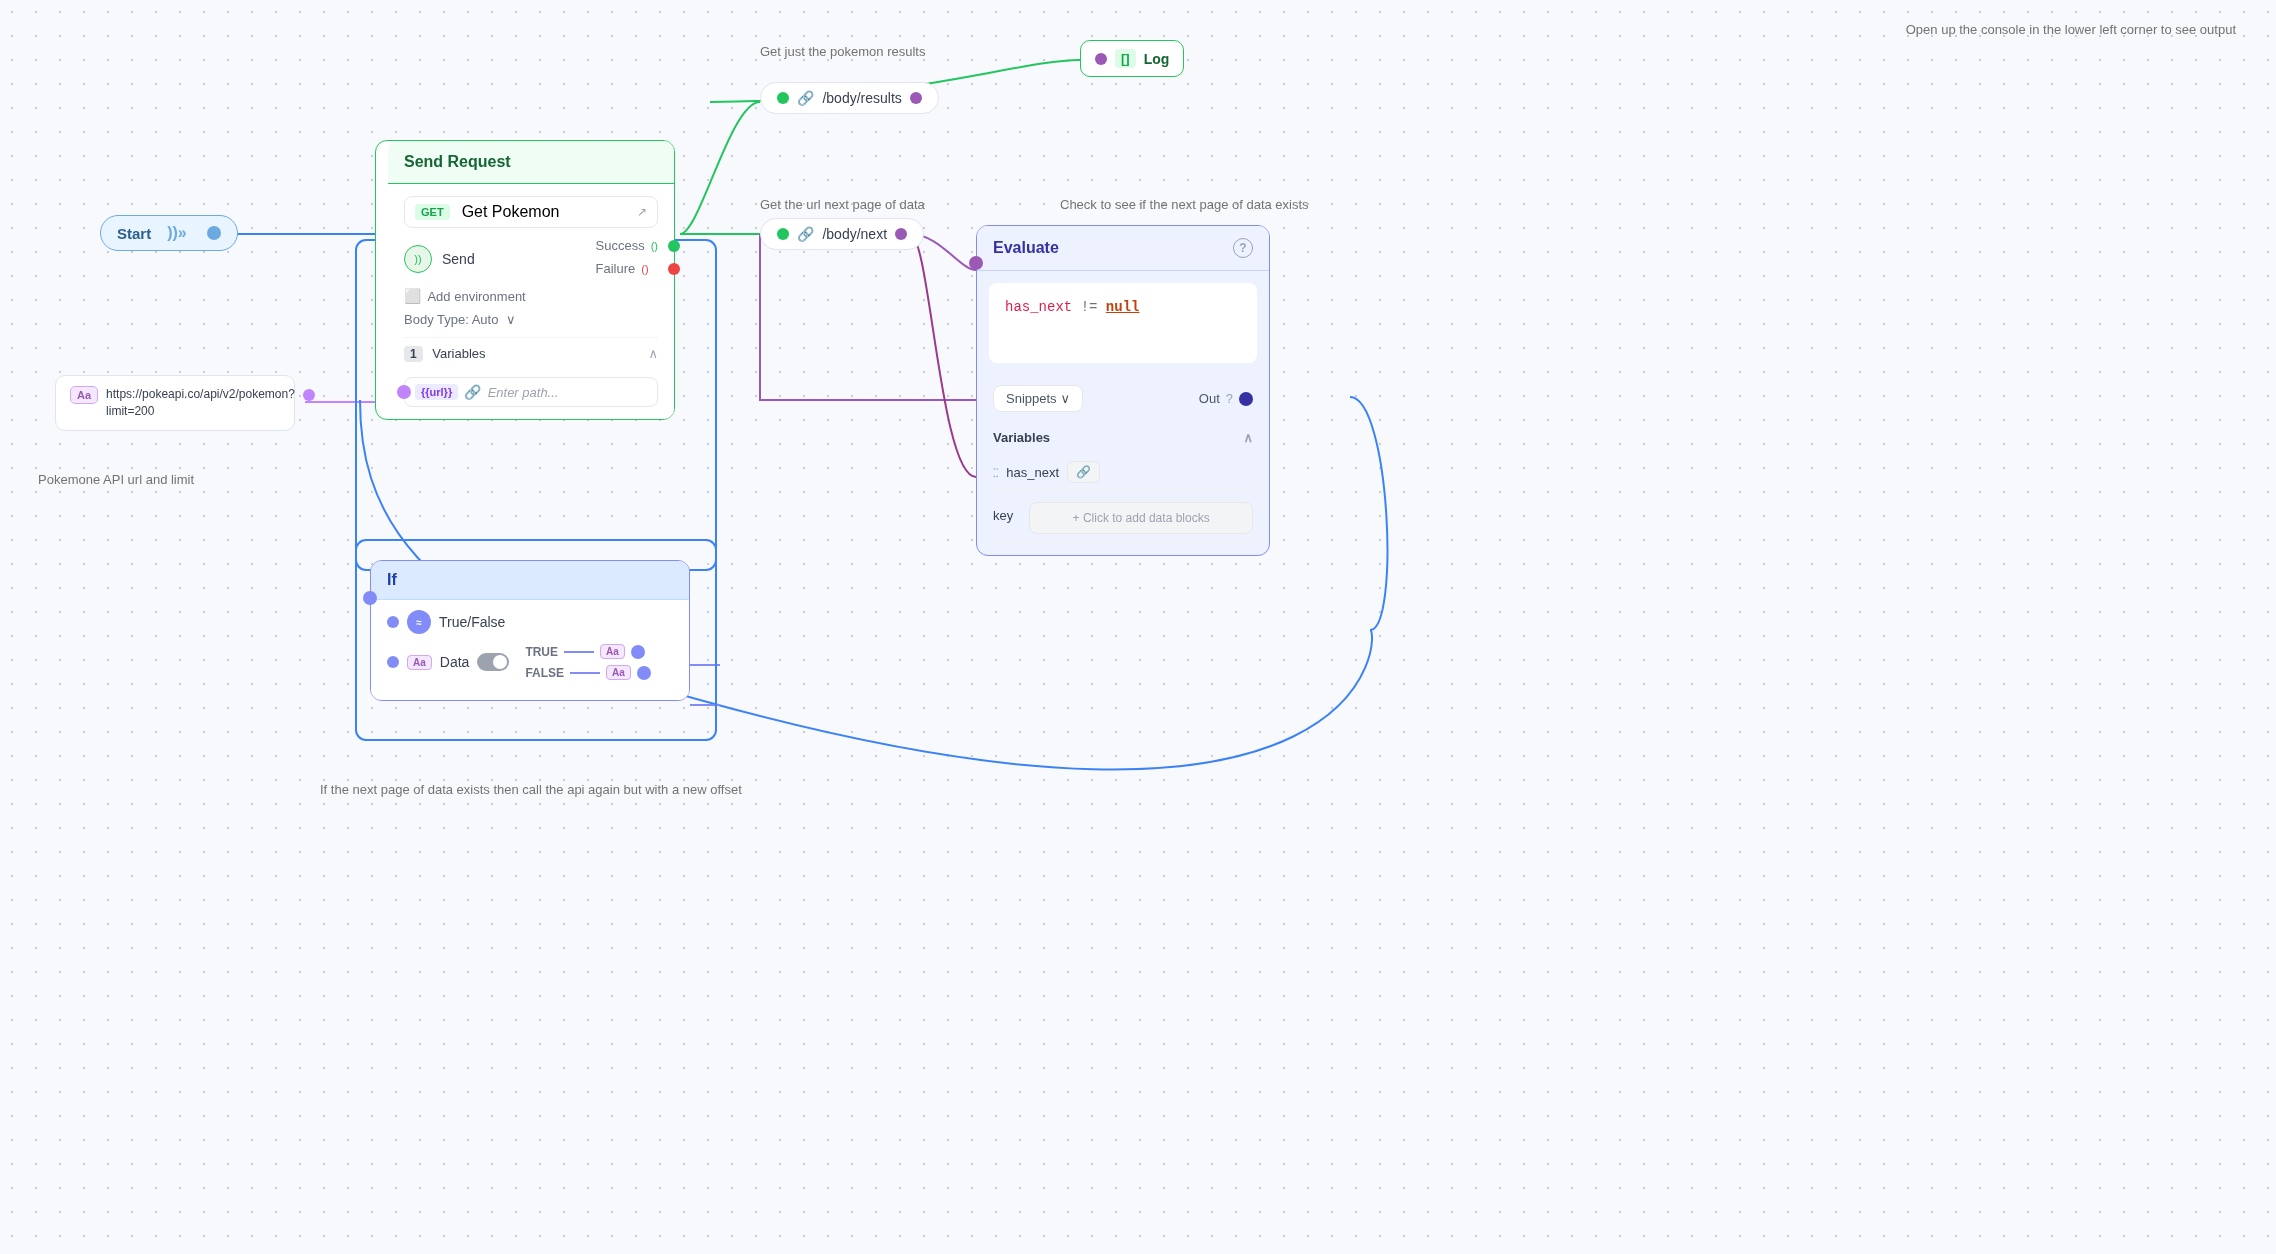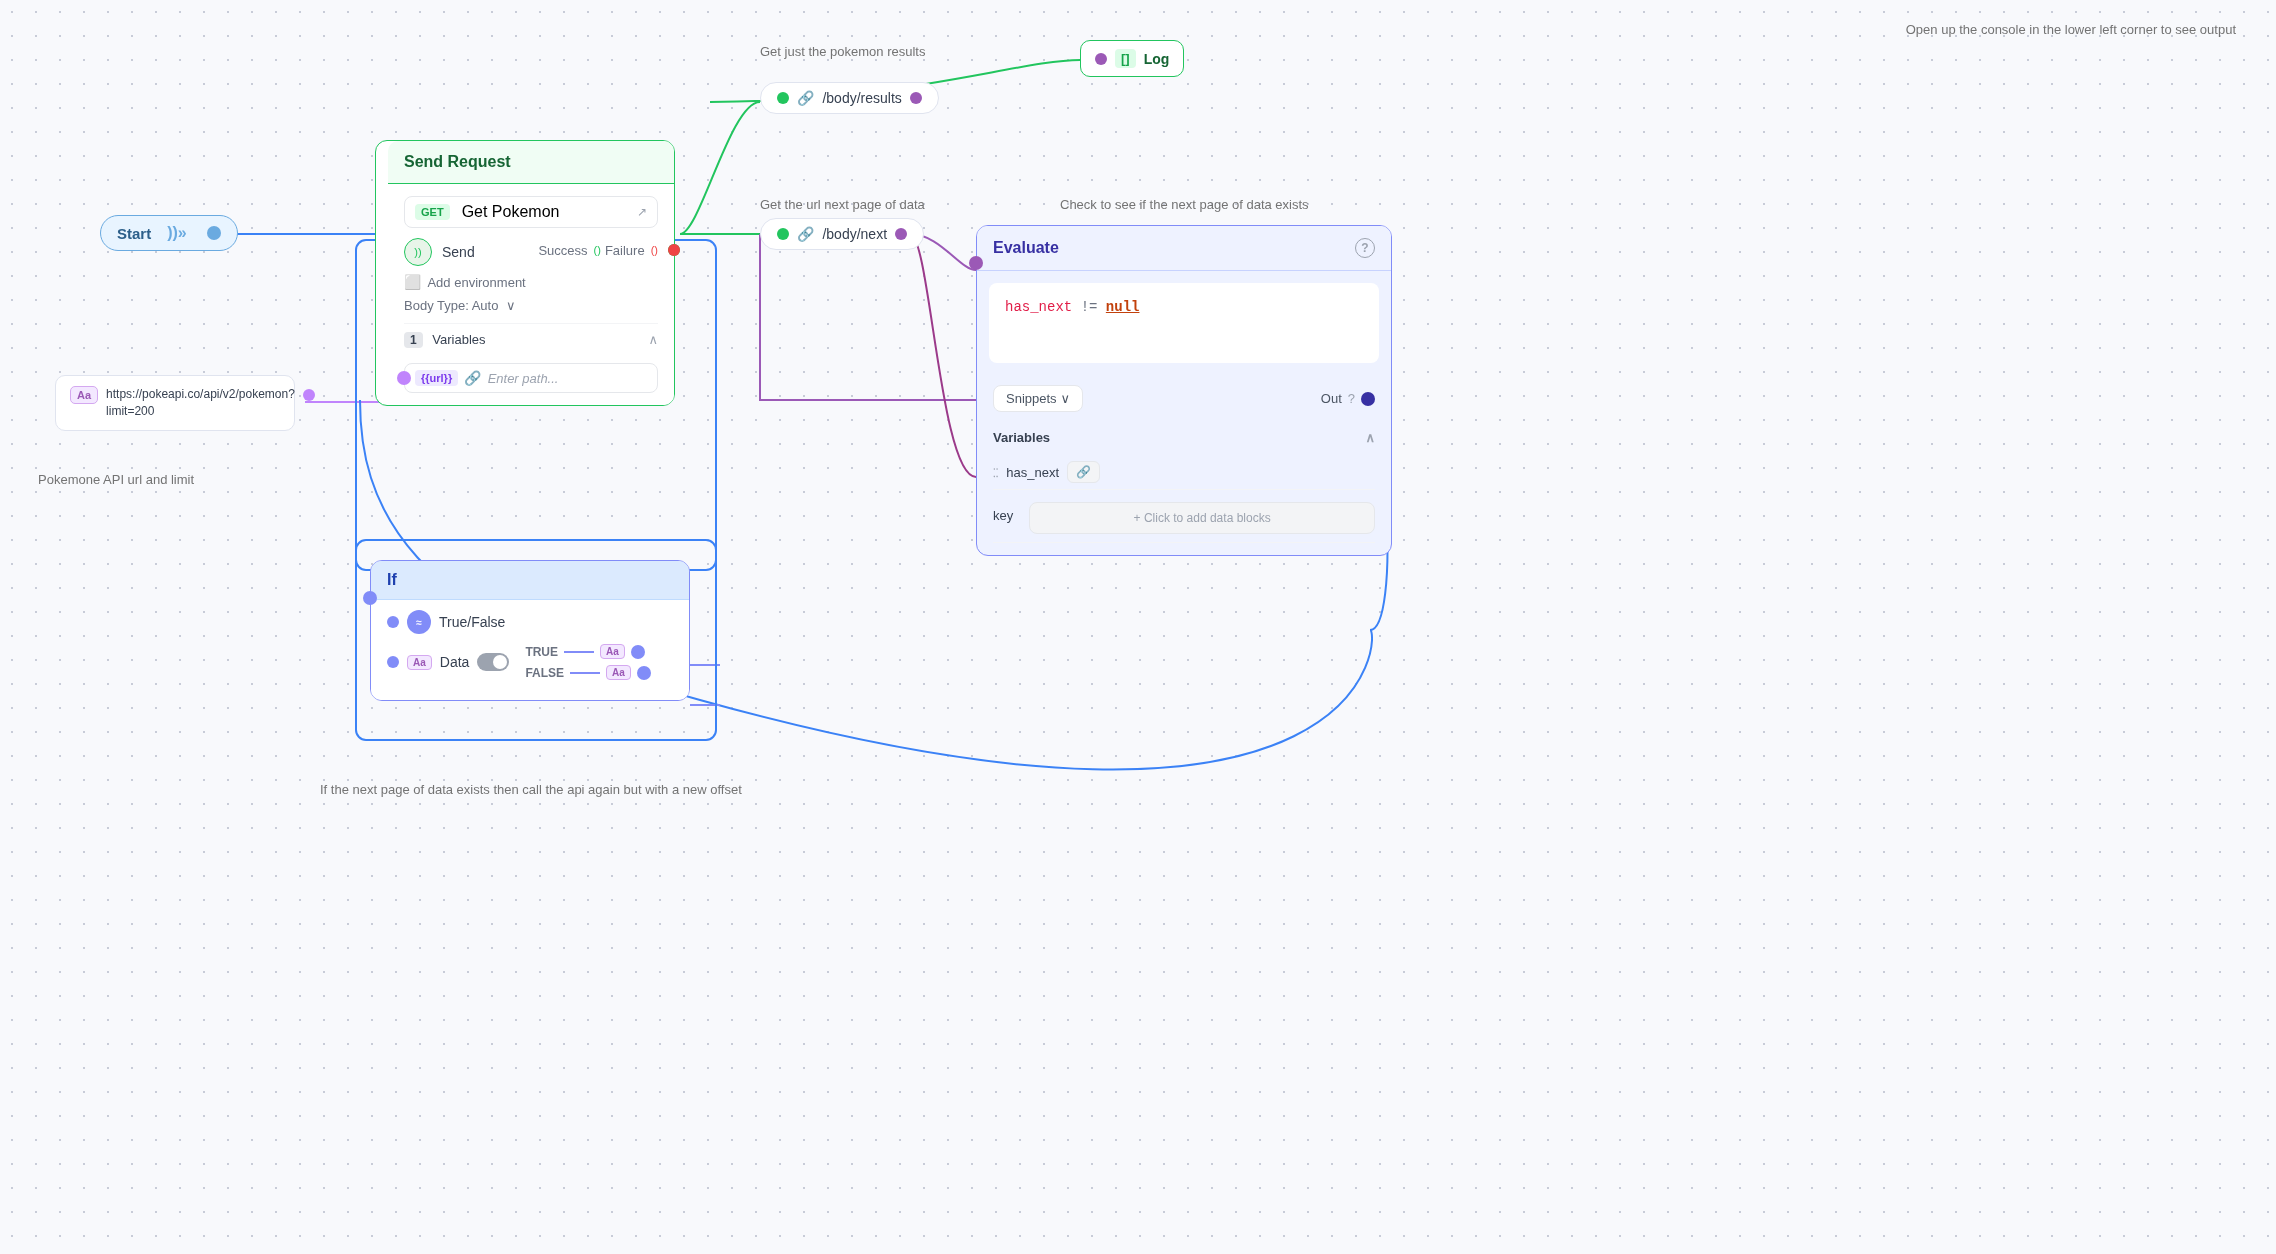--- a/index.html
+++ b/index.html
@@ -267,21 +267,21 @@
       background: #9b59b6;
       border-radius: 50%;
       flex-shrink: 0;
     }
 
     
     .evaluate-node {
       position: absolute;
       left: 976px;
       top: 225px;
-      width: 416px;
+      width: 294px;
       background: #eef2ff;
       border: 1.5px solid #818cf8;
       border-radius: 12px;
       overflow: visible;
     }
     .evaluate-header {
       background: #eef2ff;
       padding: 12px 16px;
       font-weight: 700;
       font-size: 16px;
@@ -588,21 +588,21 @@
       <div class="endpoint-row">
         <span class="get-badge">GET</span>
         <span>Get Pokemon</span>
         <span class="external-icon">↗</span>
       </div>
 
       <div class="send-row" style="position:relative;">
         <div class="send-port">))</div>
         <span>Send</span>
 
-        <div style="margin-left:auto;display:flex;flex-direction:row;gap:4px;position:relative;">
+        <div style="margin-left:auto;display:flex;flex-direction:column;gap:4px;position:relative;">
           <div class="success-port">
             <span>Success</span>
             <span style="font-size:11px;color:#22c55e;">()</span>
             <div style="width:12px;height:12px;background:#22c55e;border-radius:50;position:absolute;right:-22px;border-radius:50%;"></div>
           </div>
           <div class="failure-port">
             <span>Failure</span>
             <span style="font-size:11px;color:#ef4444;">()</span>
             <div style="width:12px;height:12px;background:#ef4444;border-radius:50%;position:absolute;right:-22px;"></div>
           </div>

